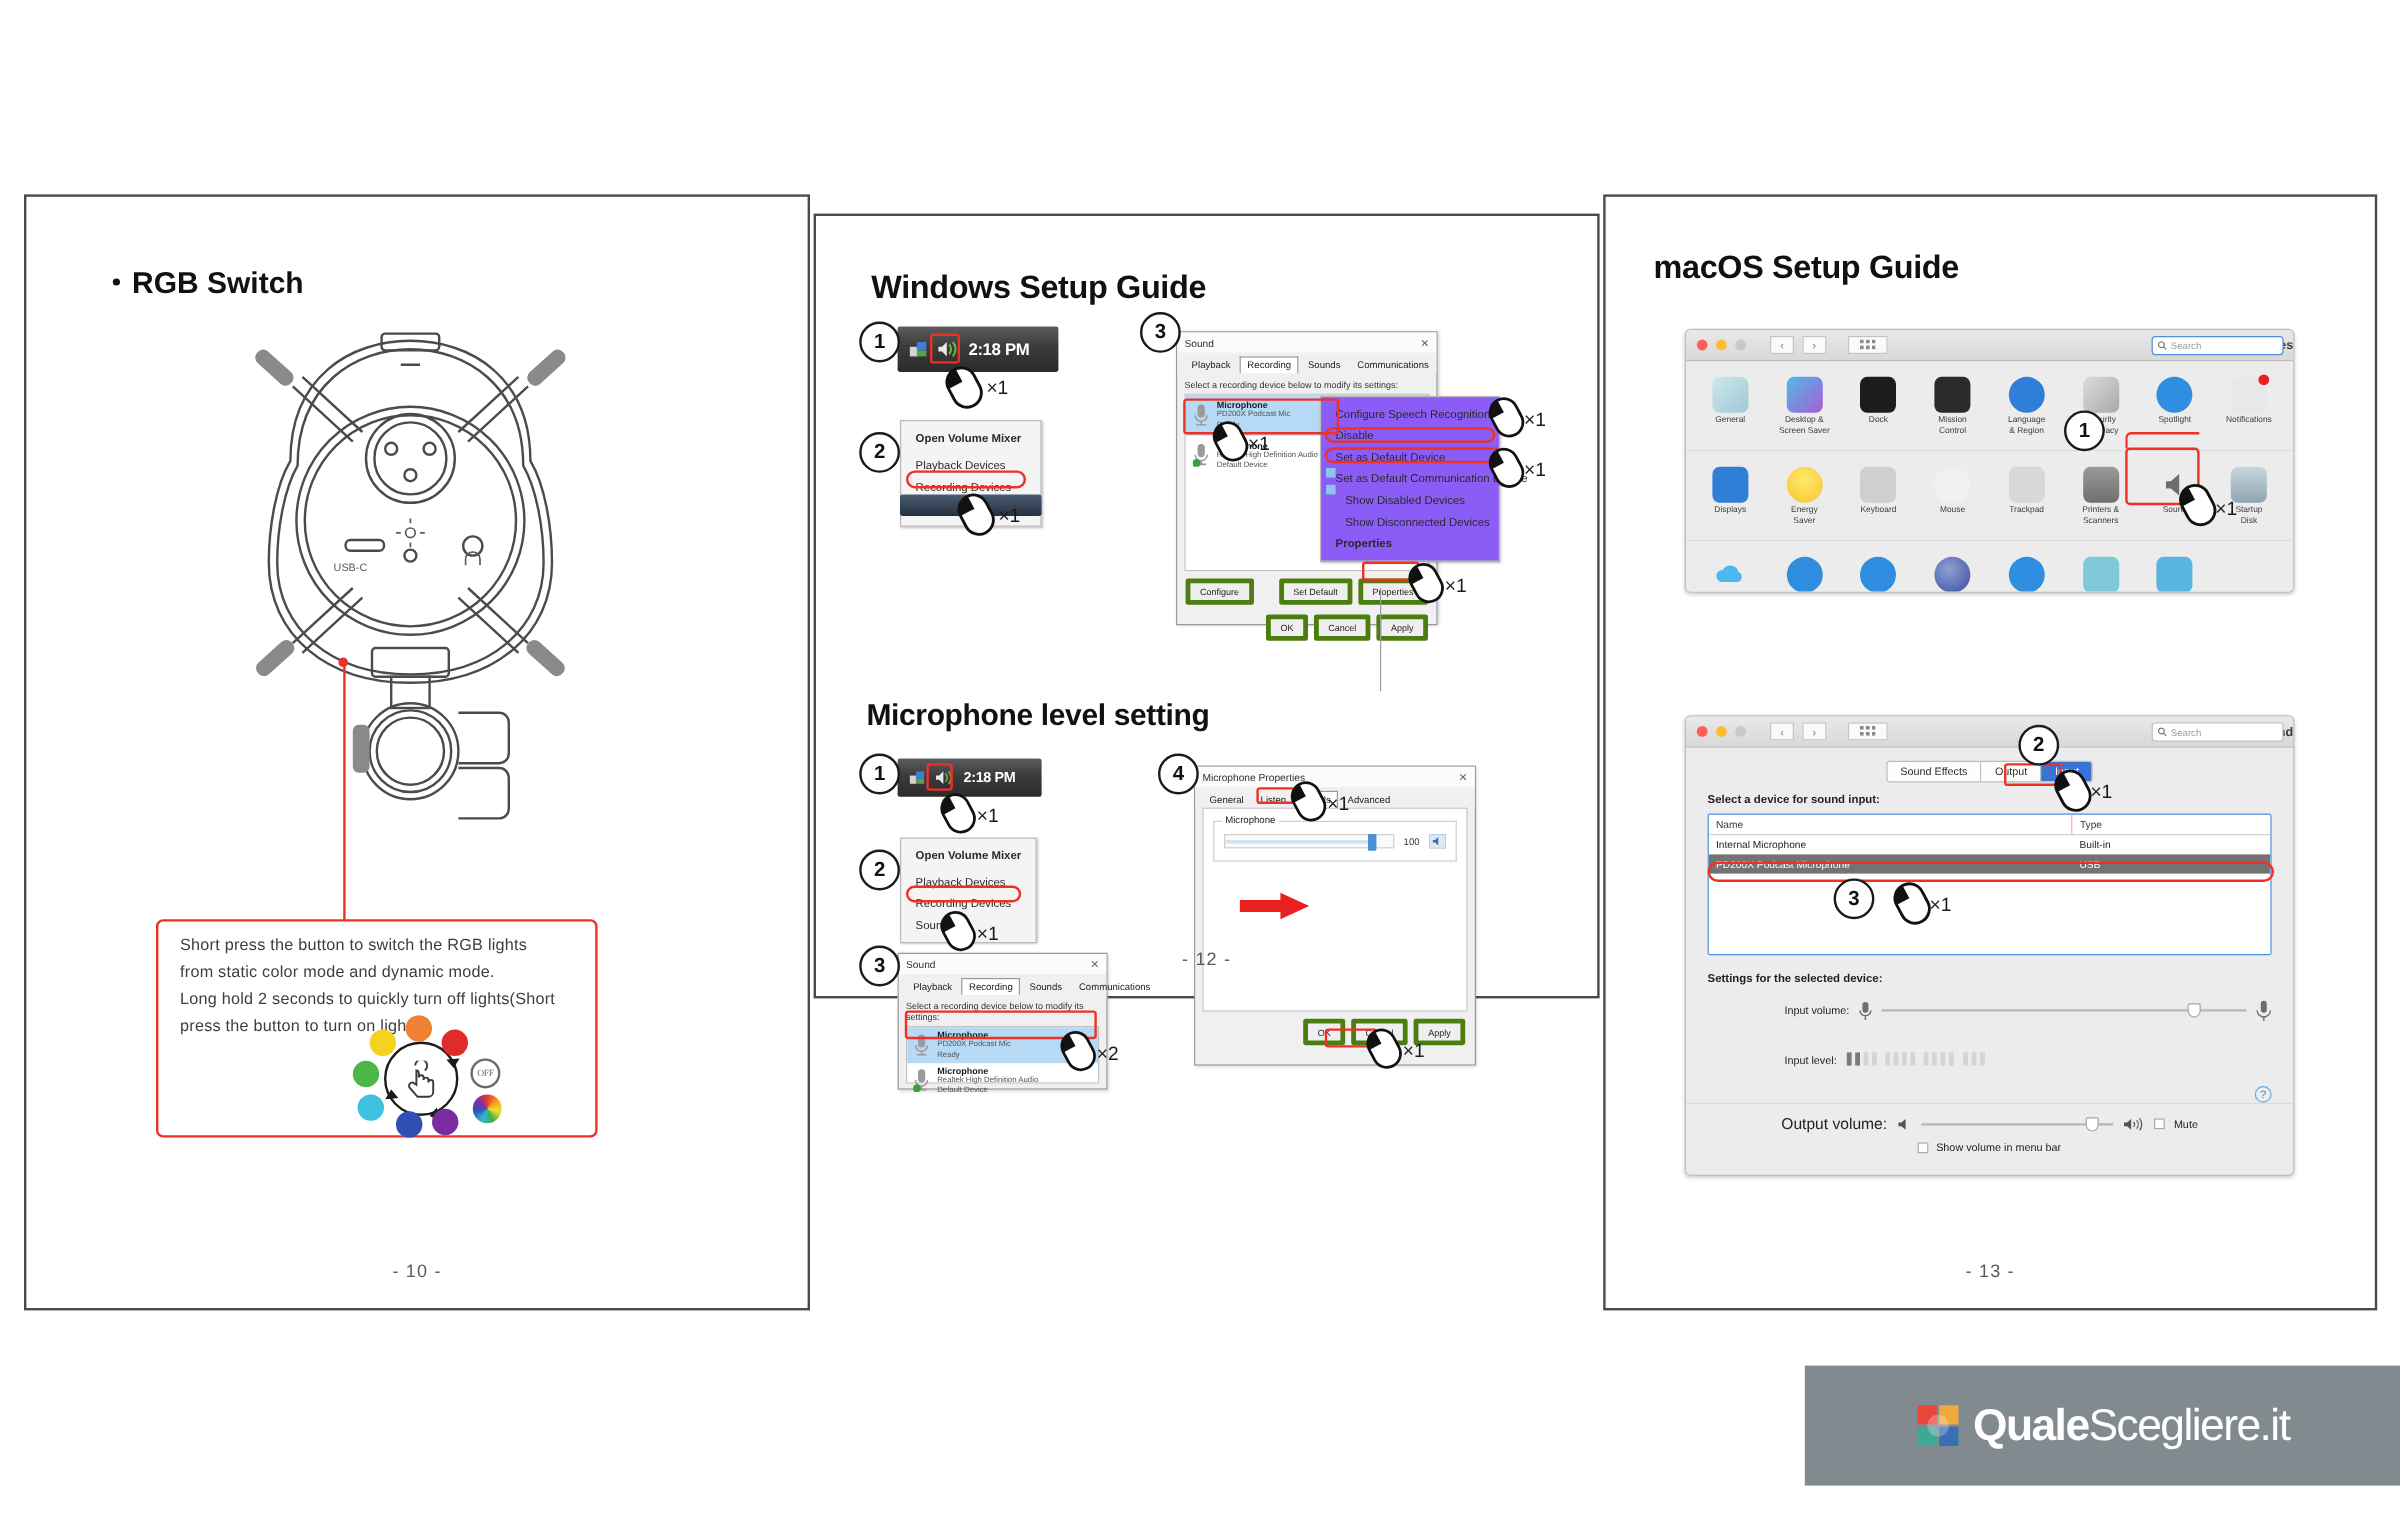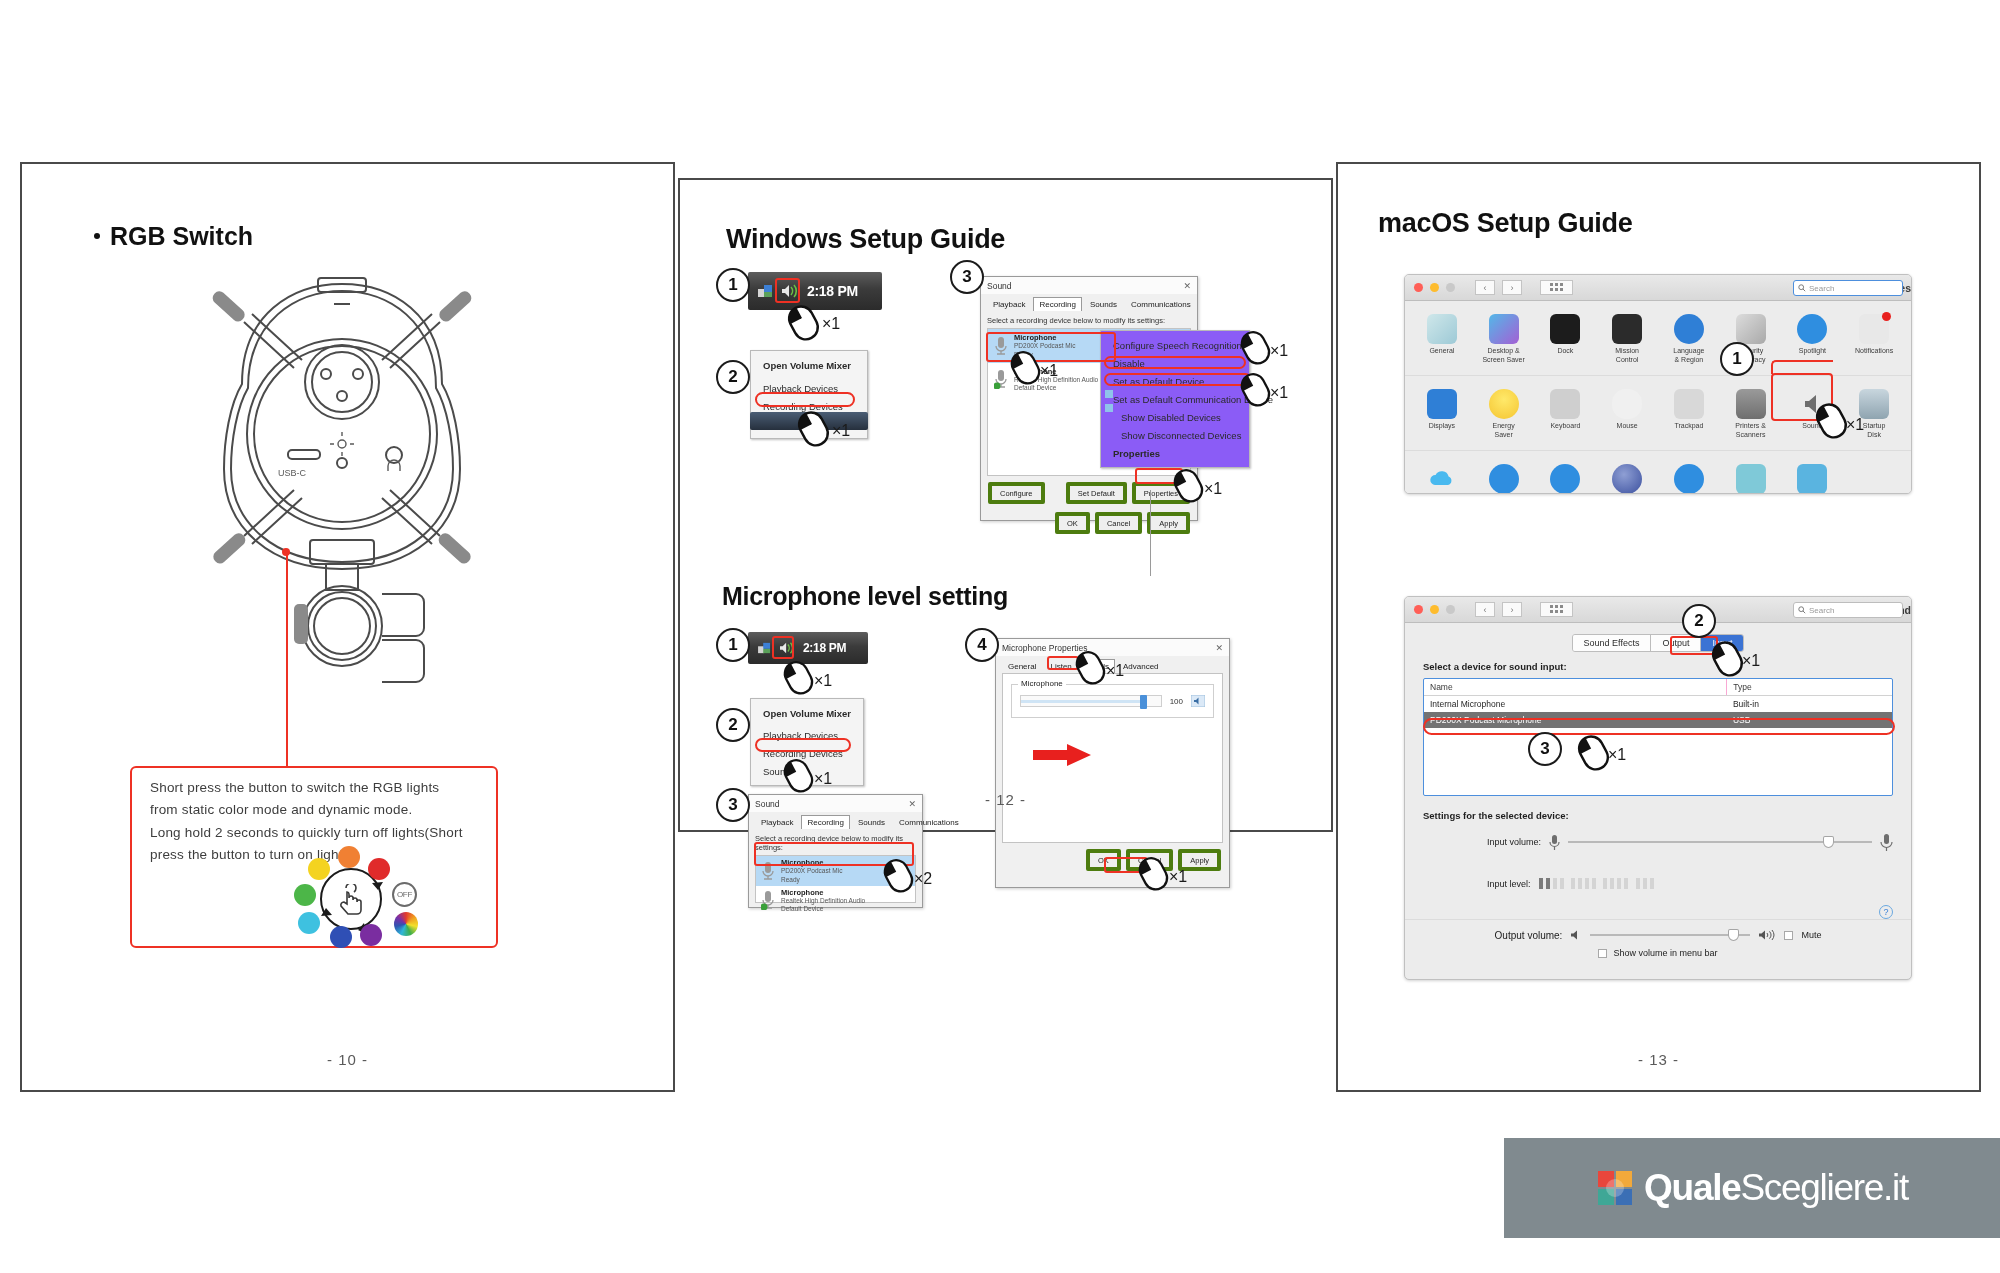--- a/index.html
+++ b/index.html
@@ -317,21 +317,21 @@
 
     <div class="red-box" id="rgb-callout" style="left:108px; top:602px; width:368px; height:182px;"></div>
 
     <div class="callout-text" style="left:128px; top:613px; width:330px;">
       <div>Short press the button to switch the RGB lights</div>
       <div>from static color mode and dynamic mode.</div>
       <div>Long hold 2 seconds to quickly turn off lights(Short</div>
       <div>press the button to turn on lights)</div>
     </div>
 
-    <div class="color-wheel" style="left:270px; top:690px; width:130px; height:92px;">
+    <div class="color-wheel" style="left:270px; top:690px; width:130px; height:92px;font-family:Liberation Serif, serif;">
       <div class="cw-ring" style="left:28px; top:14px;"></div>
       <svg style="position:absolute;left:22px;top:8px;" width="76" height="76" viewBox="0 0 76 76">
         <path d="M64 28 l5 -8 l-11 1 z" fill="#1b1b1b"></path>
         <path d="M12 46 l-5 8 l11 -1 z" fill="#1b1b1b"></path>
         <path d="M44 68 l8 4 l-2 -11 z" fill="#1b1b1b"></path>
       </svg>
       <svg style="position:absolute;left:44px;top:30px;" width="30" height="32" viewBox="0 0 30 32">
         <g fill="none" stroke="#3a3a3a" stroke-width="1.6">
           <path d="M10 4 a5 5 0 0 1 10 0 a5 5 0 0 1 -2 4"></path>
           <path d="M11 10 v10 l-3 -2 a3 3 0 0 0 -3 4 l7 8 h9 a4 4 0 0 0 4 -4 v-8 a2 2 0 0 0 -4 0 v-2 a2 2 0 0 0 -4 0 v-2 a2 2 0 0 0 -4 0 v-4 a2.2 2.2 0 0 0 -2 -2 z"></path>
@@ -903,21 +903,21 @@
           </span>
         </div>
 
         <div style="display:flex;justify-content:flex-end;margin-top:12px;">
           <span style="width:14px;height:14px;border-radius:50%;border:1px solid #6aa8e0;color:#3b82d8;font-size:9px;display:flex;align-items:center;justify-content:center;">?</span>
         </div>
       </div>
 
       <div style="border-top:1px solid #dcdcdc;padding:9px 18px;">
         <div style="display:flex;align-items:center;gap:8px;justify-content:center;">
-          <span style="font-size:10px;color:#222;">Output volume:</span>
+          <span style="font-size:13px;color:#222;">Output volume:</span>
           <svg width="12" height="12" viewBox="0 0 12 12">
             <path d="M1 4.5 h2.5 L7 1.5 v9 L3.5 7.5 H1 z" fill="#555"></path>
           </svg>
           <div style="width:160px;position:relative;">
             <div class="slider-track"></div>
             <div class="slider-knob" style="left:86%;"></div>
           </div>
           <svg width="18" height="12" viewBox="0 0 18 12">
             <path d="M1 4.5 h2.5 L7 1.5 v9 L3.5 7.5 H1 z" fill="#555"></path>
             <path d="M9 4 a3 3 0 0 1 0 4 M11.5 2.4 a5.5 5.5 0 0 1 0 7.2 M14 1 a8 8 0 0 1 0 10" stroke="#555" stroke-width="1" fill="none"></path>

